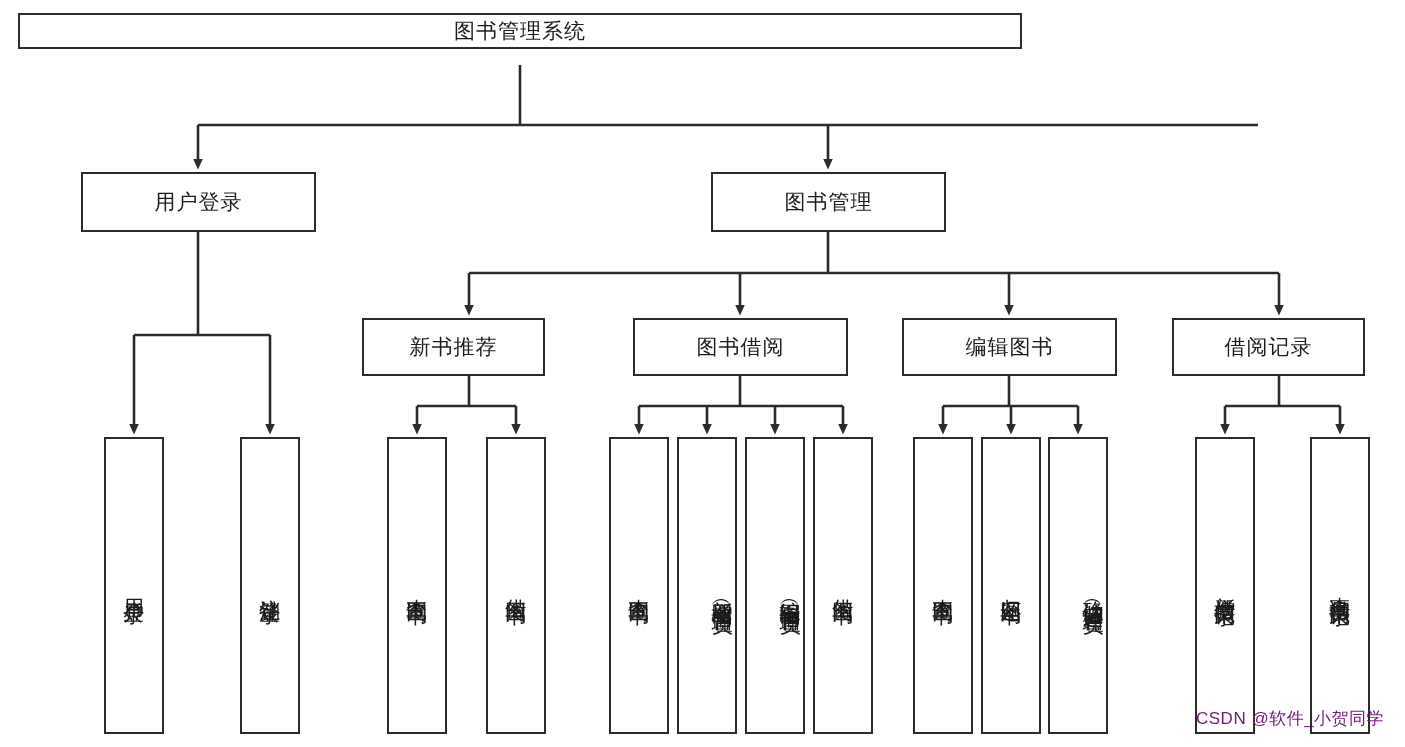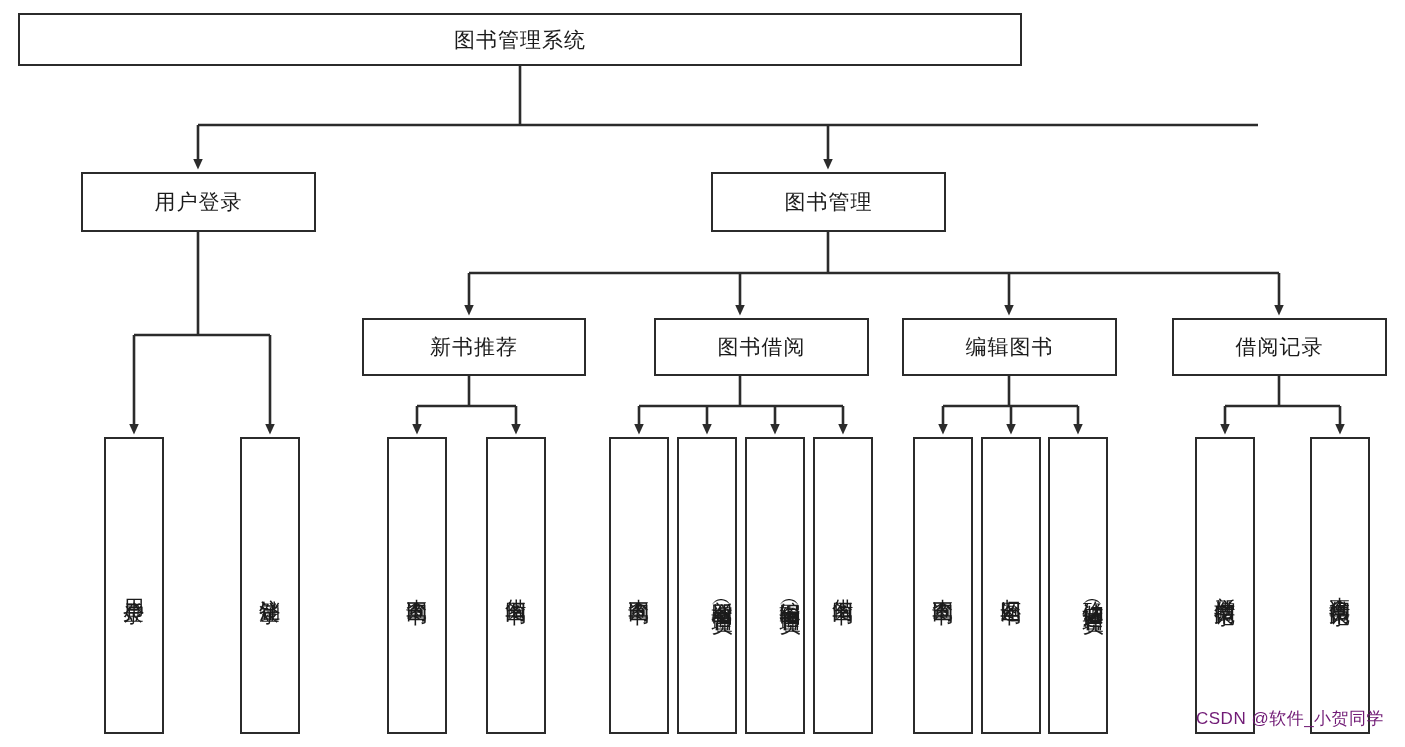--- a/index.html
+++ b/index.html
@@ -118,45 +118,45 @@
   </g>
 
   <g stroke="#2b2b2b" stroke-width="2.6" fill="none">
     <path d="M1279,376 L1279,406"></path>
     <path d="M1225,406 L1340,406"></path>
     <path d="M1225,406 L1225,425" marker-end="url(#arrow)"></path>
     <path d="M1340,406 L1340,425" marker-end="url(#arrow)"></path>
   </g>
 </svg>
 
-<div class="node-box node-h" style="left:18px; top:13px; width:1004px; height:53px;">
+<div class="node-box node-h" style="left:18px; top:13px; width:1004px; height:36px;">
   <span>图书管理系统</span>
 </div>
 
 <div class="node-box node-h" style="left:81px; top:172px; width:235px; height:60px;">
   <span>用户登录</span>
 </div>
 
 <div class="node-box node-h" style="left:711px; top:172px; width:235px; height:60px;">
   <span>图书管理</span>
 </div>
 
-<div class="node-box node-h" style="left:362px; top:318px; width:224px; height:58px;">
+<div class="node-box node-h" style="left:362px; top:318px; width:183px; height:58px;">
   <span>新书推荐</span>
 </div>
 
-<div class="node-box node-h" style="left:633px; top:318px; width:215px; height:58px;margin-left:21px;">
+<div class="node-box node-h" style="left:633px; top:318px; width:215px; height:58px;">
   <span>图书借阅</span>
 </div>
 
 <div class="node-box node-h" style="left:902px; top:318px; width:215px; height:58px;">
   <span>编辑图书</span>
 </div>
 
-<div class="node-box node-h" style="left:1172px; top:318px; width:215px; height:58px;">
+<div class="node-box node-h" style="left:1172px; top:318px; width:193px; height:58px;">
   <span>借阅记录</span>
 </div>
 
 <div class="node-box node-v center-v" style="left:104px; top:437px; width:60px; height:297px;">
   <span>用户登录</span>
 </div>
 
 <div class="node-box node-v center-v" style="left:240px; top:437px; width:60px; height:297px;">
   <span>注销登录</span>
 </div>

